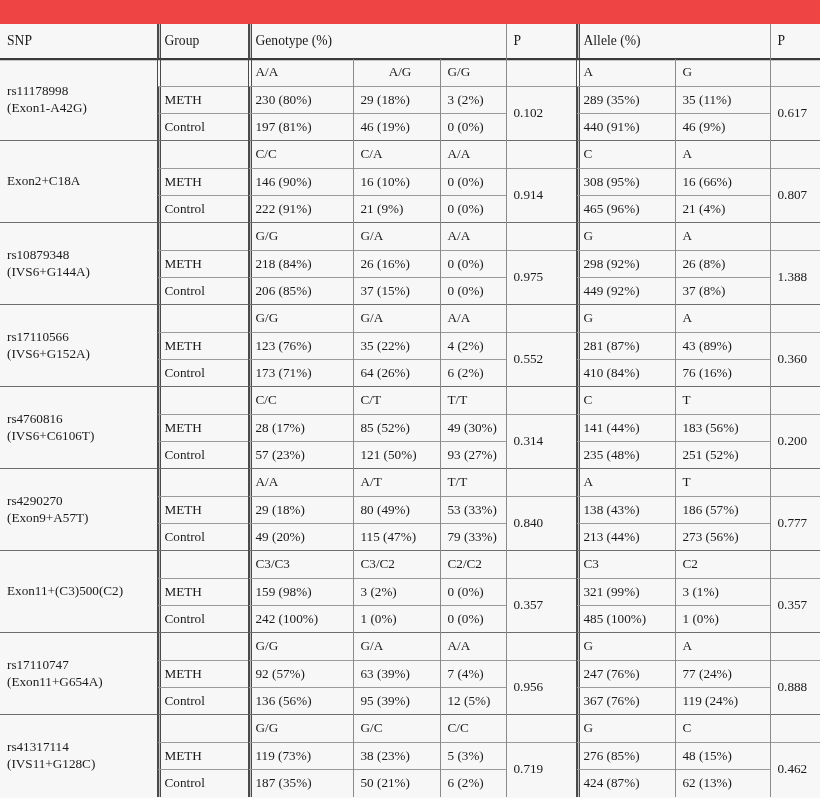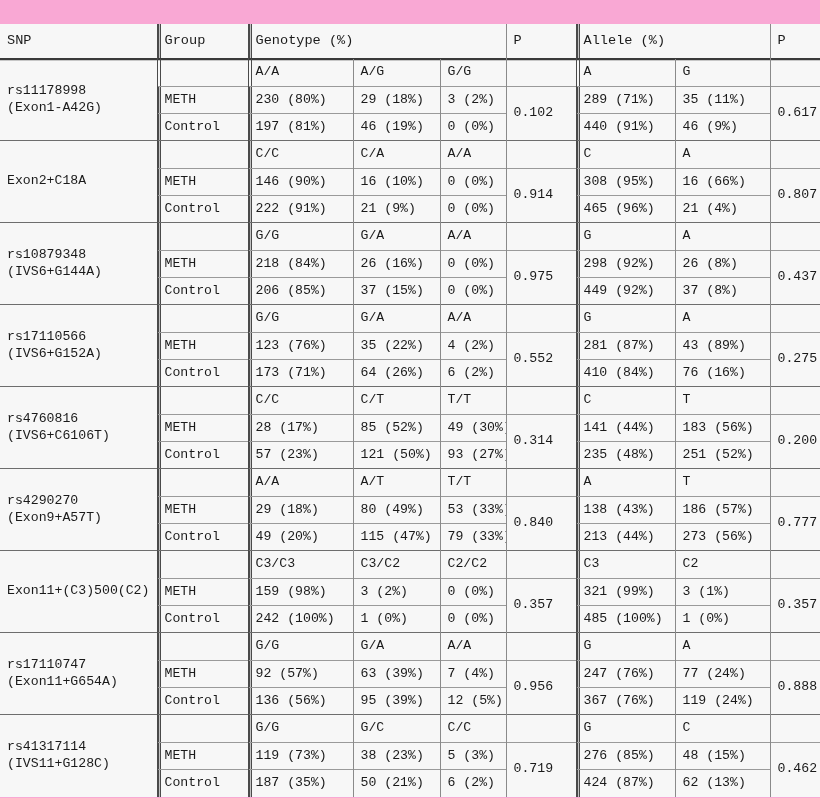--- a/index.html
+++ b/index.html
@@ -13,23 +13,22 @@
     overflow: hidden;
     font-family: "Liberation Serif", "DejaVu Serif", serif;
     color: #1a1a1a;
   }
 
   .table-wrap {
     position: absolute;
     left: 0;
     top: 0;
     width: 820px;
-    height: 798px;
-    background: #f9a8d4;
-    font-family: Liberation Mono, monospace;
+    height: 633px;
+    background: #ef4444;
   }
 
   table.snp-table {
     border-collapse: collapse;
     table-layout: fixed;
     width: 820px;
     margin-top: 24px;
     font-size: 13.2px;
   }
 
@@ -132,34 +131,34 @@
     </thead>
 
     <tbody id="tbody">
         <tr class="header-sub blocktop-first">
           <td class="snp-cell" rowspan="3" style="border-top: 1.4px solid rgb(58, 58, 58); box-shadow: rgb(58, 58, 58) 0px 2.6px 0px -1.3px inset;">
             <span class="snp-id">rs11178998</span>
             <span class="snp-loc">(Exon1-A42G)</span>
           </td>
           <td class="vdouble group-cell" style="border-top: 1.4px solid rgb(58, 58, 58); box-shadow: rgb(58, 58, 58) 0px 2.6px 0px -1.3px inset;">&nbsp;</td>
           <td class="vdouble" style="border-top: 1.4px solid rgb(58, 58, 58); box-shadow: rgb(58, 58, 58) 0px 2.6px 0px -1.3px inset;">A/A</td>
-          <td class="vsingle" style="border-top: 1.4px solid rgb(58, 58, 58); box-shadow: rgb(58, 58, 58) 0px 2.6px 0px -1.3px inset;">A/G</td>
+          <td class="vsingle" style="border-top: 1.4px solid rgb(58, 58, 58); box-shadow: rgb(58, 58, 58) 0px 2.6px 0px -1.3px inset; text-align: center;">A/G</td>
           <td class="vsingle" style="border-top: 1.4px solid rgb(58, 58, 58); box-shadow: rgb(58, 58, 58) 0px 2.6px 0px -1.3px inset;">G/G</td>
           <td class="vsingle p-cell" rowspan="1" style="border-top: 1.4px solid rgb(58, 58, 58); box-shadow: rgb(58, 58, 58) 0px 2.6px 0px -1.3px inset;">&nbsp;</td>
           <td class="vdouble" style="border-top: 1.4px solid rgb(58, 58, 58); box-shadow: rgb(58, 58, 58) 0px 2.6px 0px -1.3px inset;">A</td>
           <td class="vsingle" style="border-top: 1.4px solid rgb(58, 58, 58); box-shadow: rgb(58, 58, 58) 0px 2.6px 0px -1.3px inset;">G</td>
           <td class="vsingle p-cell" style="border-top: 1.4px solid rgb(58, 58, 58); box-shadow: rgb(58, 58, 58) 0px 2.6px 0px -1.3px inset;">&nbsp;</td>
         </tr>
         <tr class="rowline">
           <td class="vdouble group-cell">METH</td>
           <td class="vdouble">230 (80%)</td>
           <td class="vsingle">29 (18%)</td>
           <td class="vsingle">3 (2%)</td>
           <td class="vsingle p-cell" rowspan="2">0.102</td>
-          <td class="vdouble">289 (71%)</td>
+          <td class="vdouble">289 (35%)</td>
           <td class="vsingle">35 (11%)</td>
           <td class="vsingle p-cell" rowspan="2">0.617</td>
         </tr>
         <tr class="rowline">
           <td class="vdouble group-cell">Control</td>
           <td class="vdouble">197 (81%)</td>
           <td class="vsingle">46 (19%)</td>
           <td class="vsingle">0 (0%)</td>
           <td class="vdouble">440 (91%)</td>
           <td class="vsingle">46 (9%)</td>
@@ -210,21 +209,21 @@
           <td class="vsingle p-cell">&nbsp;</td>
         </tr>
         <tr class="rowline">
           <td class="vdouble group-cell">METH</td>
           <td class="vdouble">218 (84%)</td>
           <td class="vsingle">26 (16%)</td>
           <td class="vsingle">0 (0%)</td>
           <td class="vsingle p-cell" rowspan="2">0.975</td>
           <td class="vdouble">298 (92%)</td>
           <td class="vsingle">26 (8%)</td>
-          <td class="vsingle p-cell" rowspan="2">0.437</td>
+          <td class="vsingle p-cell" rowspan="2">1.388</td>
         </tr>
         <tr class="rowline">
           <td class="vdouble group-cell">Control</td>
           <td class="vdouble">206 (85%)</td>
           <td class="vsingle">37 (15%)</td>
           <td class="vsingle">0 (0%)</td>
           <td class="vdouble">449 (92%)</td>
           <td class="vsingle">37 (8%)</td>
         </tr>
         <tr class="header-sub blocktop">
@@ -242,21 +241,21 @@
           <td class="vsingle p-cell">&nbsp;</td>
         </tr>
         <tr class="rowline">
           <td class="vdouble group-cell">METH</td>
           <td class="vdouble">123 (76%)</td>
           <td class="vsingle">35 (22%)</td>
           <td class="vsingle">4 (2%)</td>
           <td class="vsingle p-cell" rowspan="2">0.552</td>
           <td class="vdouble">281 (87%)</td>
           <td class="vsingle">43 (89%)</td>
-          <td class="vsingle p-cell" rowspan="2">0.275</td>
+          <td class="vsingle p-cell" rowspan="2">0.360</td>
         </tr>
         <tr class="rowline">
           <td class="vdouble group-cell">Control</td>
           <td class="vdouble">173 (71%)</td>
           <td class="vsingle">64 (26%)</td>
           <td class="vsingle">6 (2%)</td>
           <td class="vdouble">410 (84%)</td>
           <td class="vsingle">76 (16%)</td>
         </tr>
         <tr class="header-sub blocktop">

